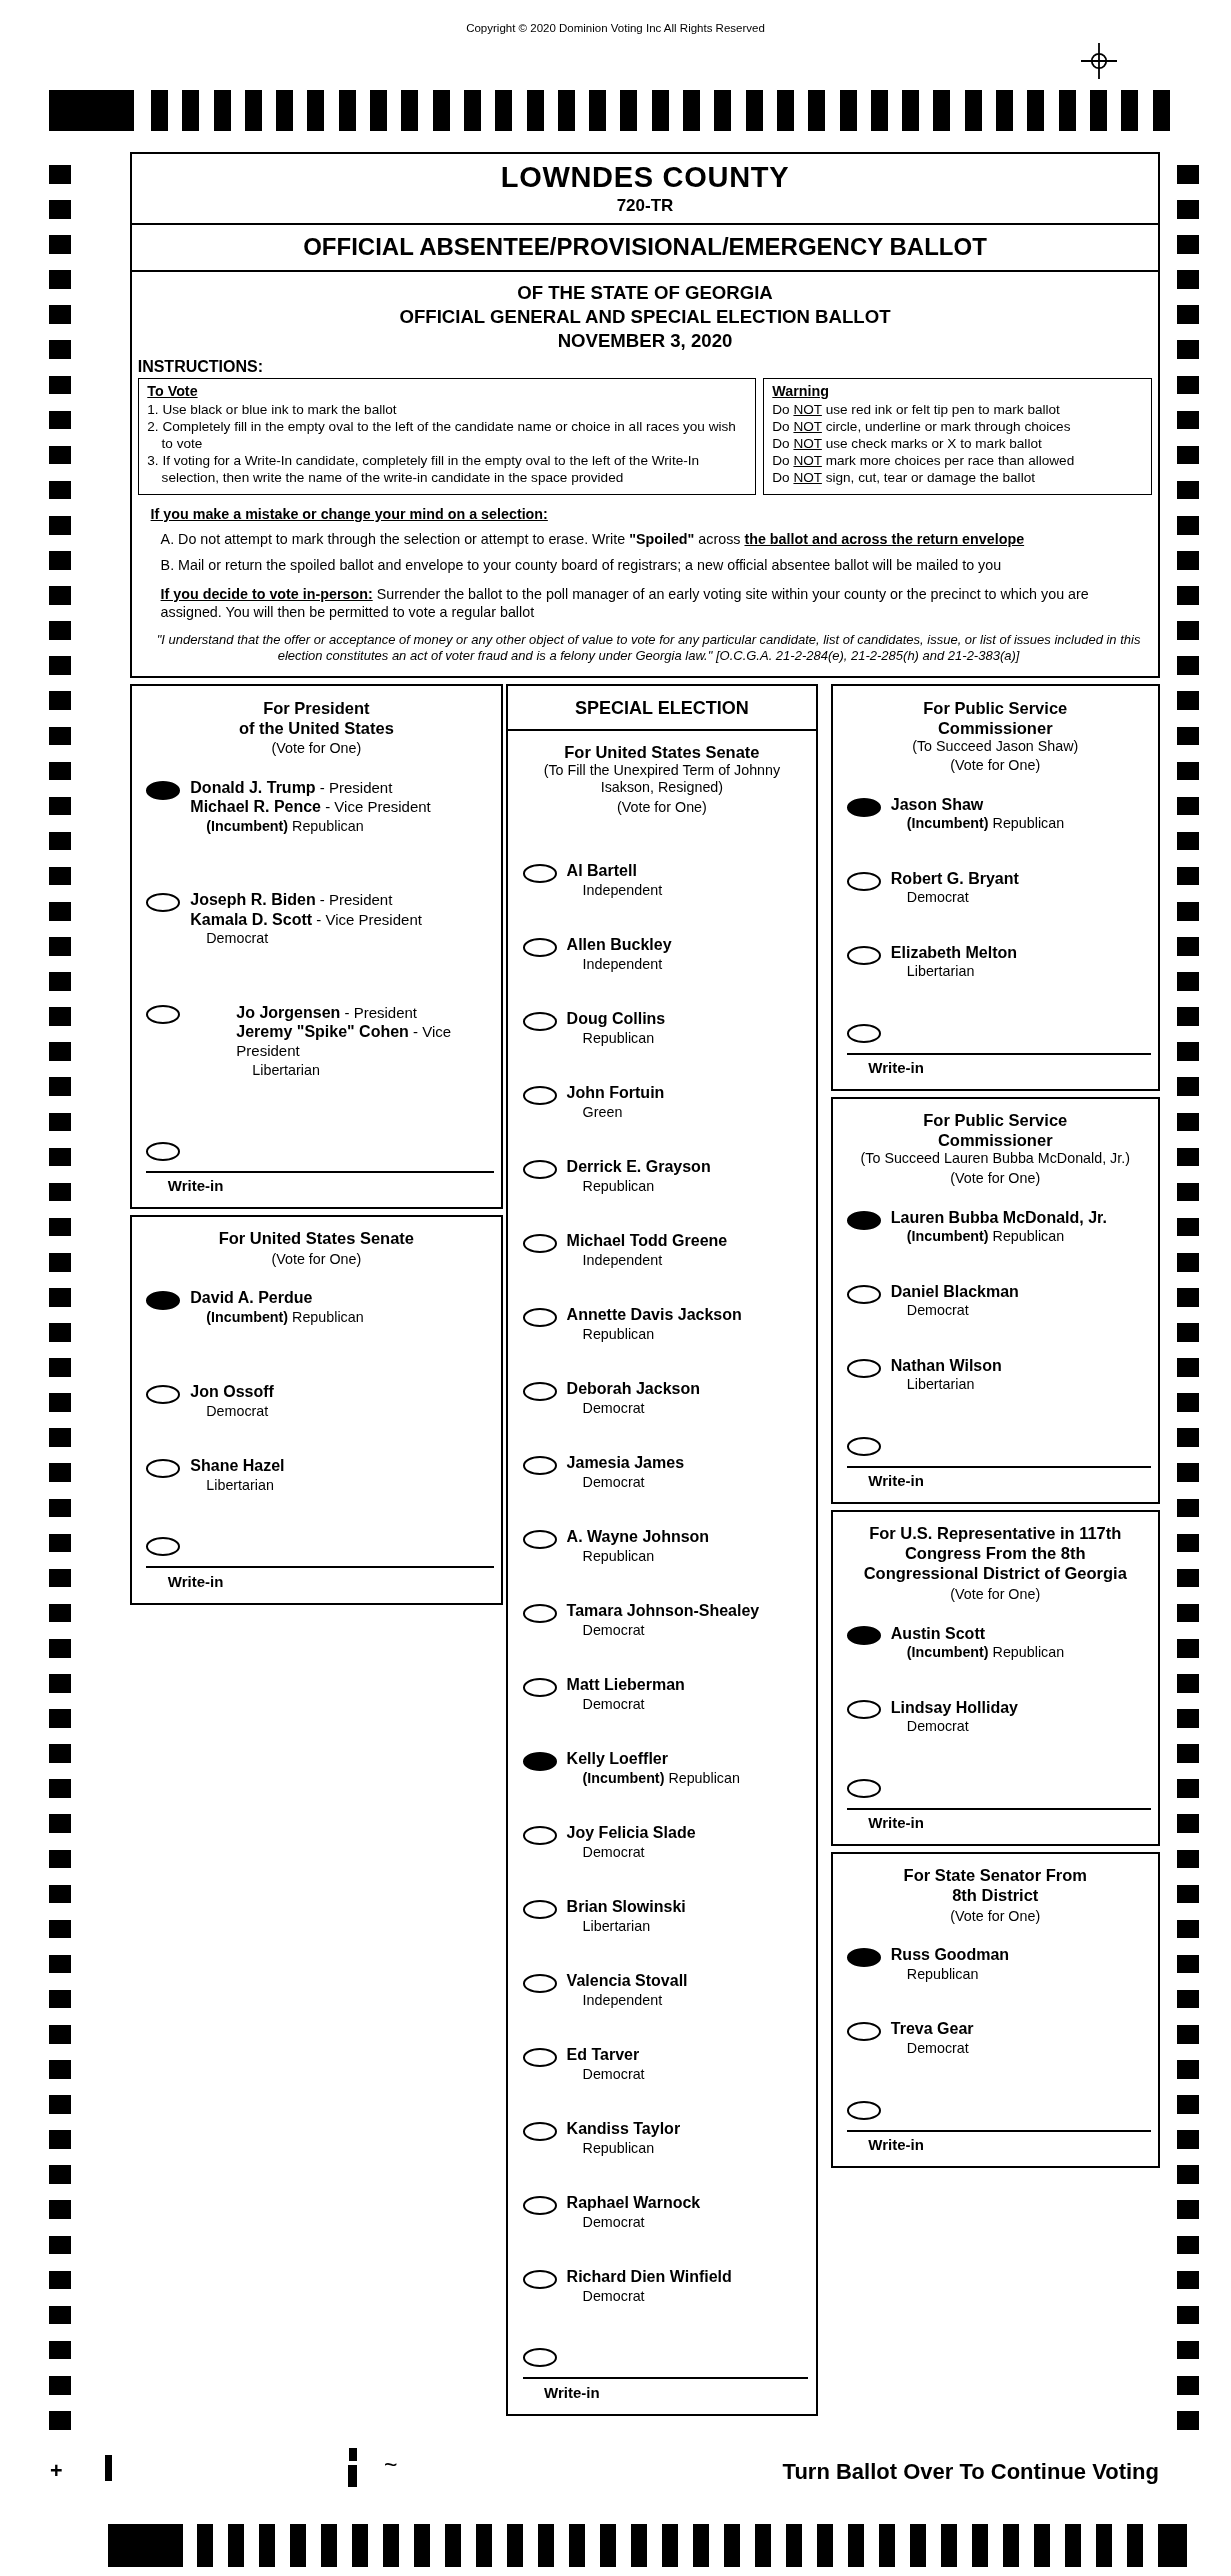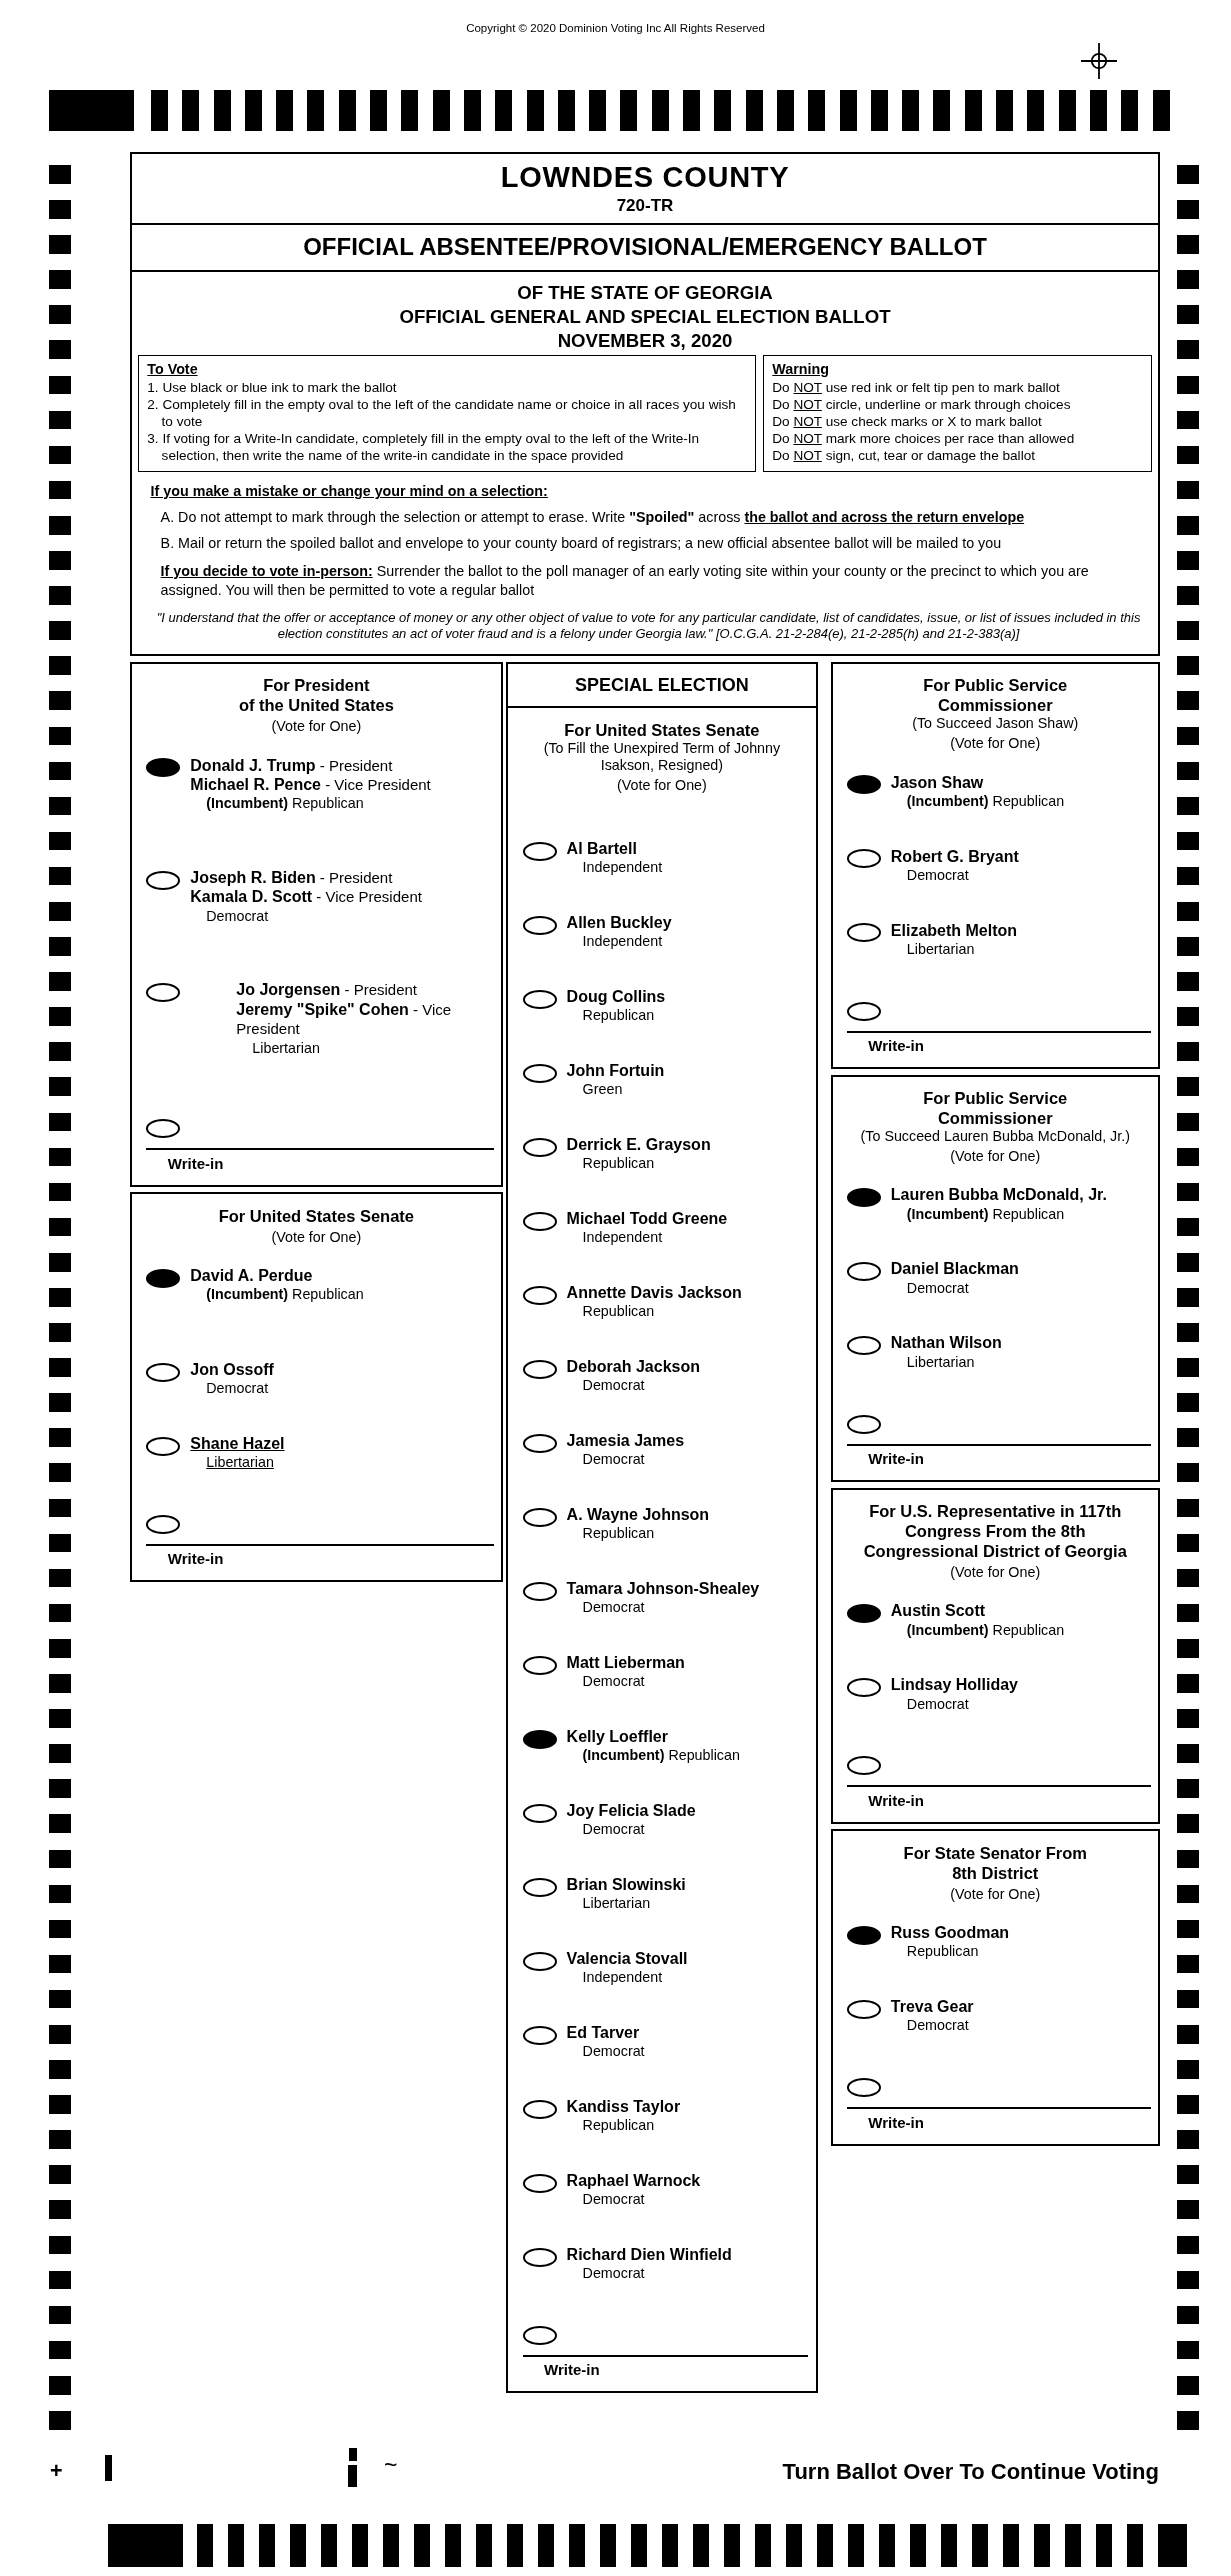--- a/index.html
+++ b/index.html
@@ -253,20 +253,21 @@
   <div class="content">
     <div class="header-box">
       <div class="county">LOWNDES COUNTY</div>
       <div class="precinct">720-TR</div>
       <div class="ballot-type">OFFICIAL ABSENTEE/PROVISIONAL/EMERGENCY BALLOT</div>
       <div class="election-title">
         <div>OF THE STATE OF GEORGIA</div>
         <div>OFFICIAL GENERAL AND SPECIAL ELECTION BALLOT</div>
         <div>NOVEMBER 3, 2020</div>
       </div>
+      <div class="instructions-label">INSTRUCTIONS:</div>
       <div class="instr-row">
         <div class="ibox tovote">
           <div class="ititle">To Vote</div>
           <div id="tovote-items">
               <div class="instr-item">1. Use black or blue ink to mark the ballot</div>
               <div class="instr-item">2. Completely fill in the empty oval to the left of the candidate name or choice in all races you wish to vote</div>
               <div class="instr-item">3. If voting for a Write-In candidate, completely fill in the empty oval to the left of the Write-In selection, then write the name of the write-in candidate in the space provided</div>
             </div>
         </div>
         <div class="ibox warn">
@@ -346,21 +347,21 @@
                   <div class="cparty"><span class="inc">(Incumbent) </span><span>Republican</span></div>
                 </div>
               </div>
               <div class="cand" style="margin-bottom: 36px;">
                 <span class="oval"></span>
                 <div class="ctext">
                   <div class="cname"><span>Jon Ossoff</span></div>
                   <div class="cparty"><span>Democrat</span></div>
                 </div>
               </div>
-              <div class="cand" style="margin-bottom: 36px; text-decoration: underline;">
+              <div class="cand" style="margin-bottom: 36px;">
                 <span class="oval"></span>
                 <div class="ctext">
                   <div class="cname"><span>Shane Hazel</span></div>
                   <div class="cparty"><span>Libertarian</span></div>
                 </div>
               </div>
             </div>
             <div class="writein">
               <span class="oval woval"></span>
               <div class="wline"></div>

